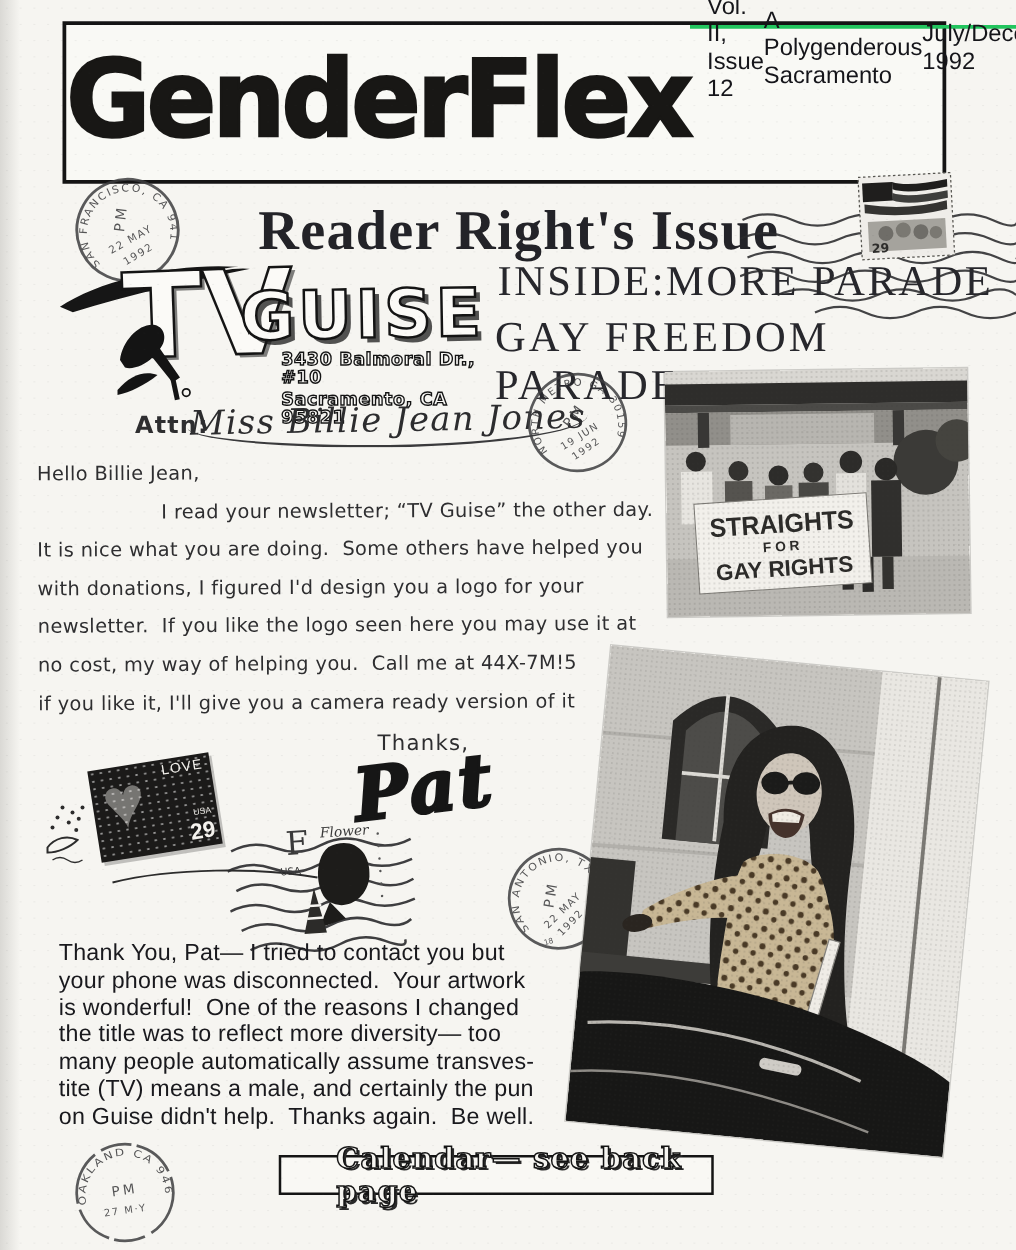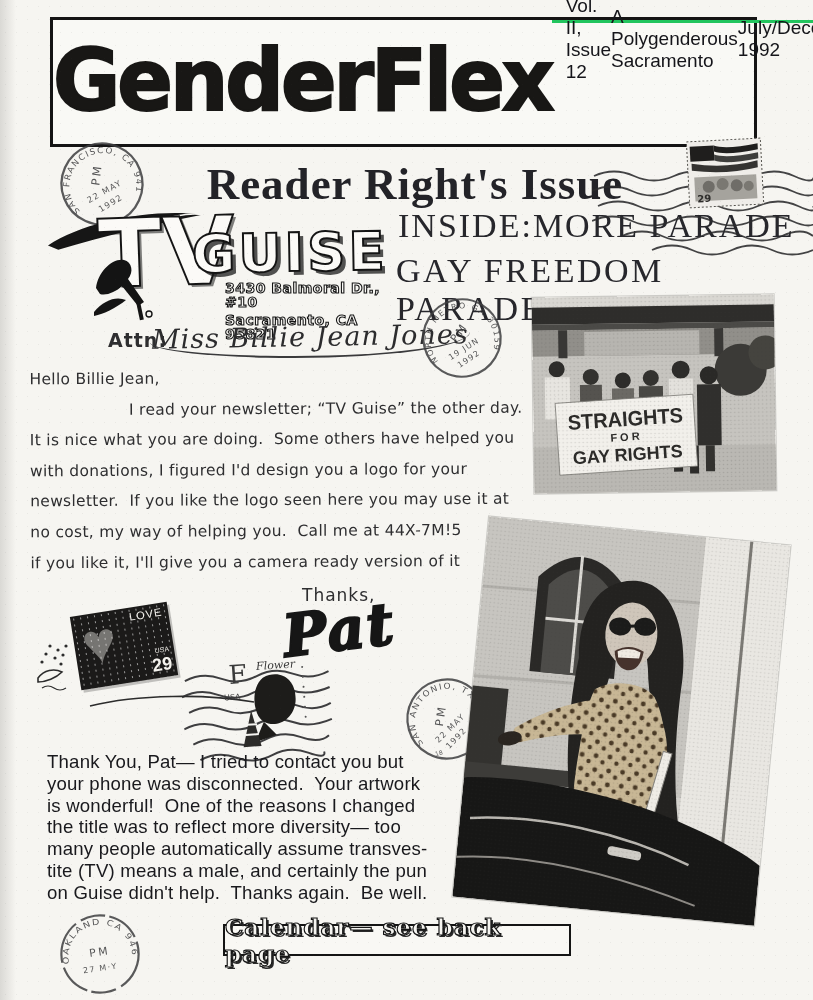--- a/index.html
+++ b/index.html
@@ -91,21 +91,21 @@
   
   .reply { position:absolute; left:47px; top:751px; font-size:18.6px; line-height:21.8px;
     color:#19191d; white-space:pre; letter-spacing:.2px; }
 
   
   .calendar-box { position:absolute; left:223px; top:924px; width:348px; height:32px;
     border:2.5px solid #141414; display:flex; align-items:center; justify-content:center;
     background:rgba(252,251,248,.5); }
   .calendar-text { font-family:"DejaVu Serif", serif; font-weight:bold; font-size:23px;
     color:#f6f5f1; -webkit-text-stroke:1.2px #141414; text-shadow:2px 2px 0 #2a2a2a;
-    letter-spacing:1px; }
+    letter-spacing:1px;padding-left:44px; }
 </style>
 </head>
 <body>
 
 <div id="page">
   <div class="edge-shadow"></div>
 
   <div class="masthead">
     <div class="masthead-title">GenderFlex</div>
     <div class="masthead-strip">

